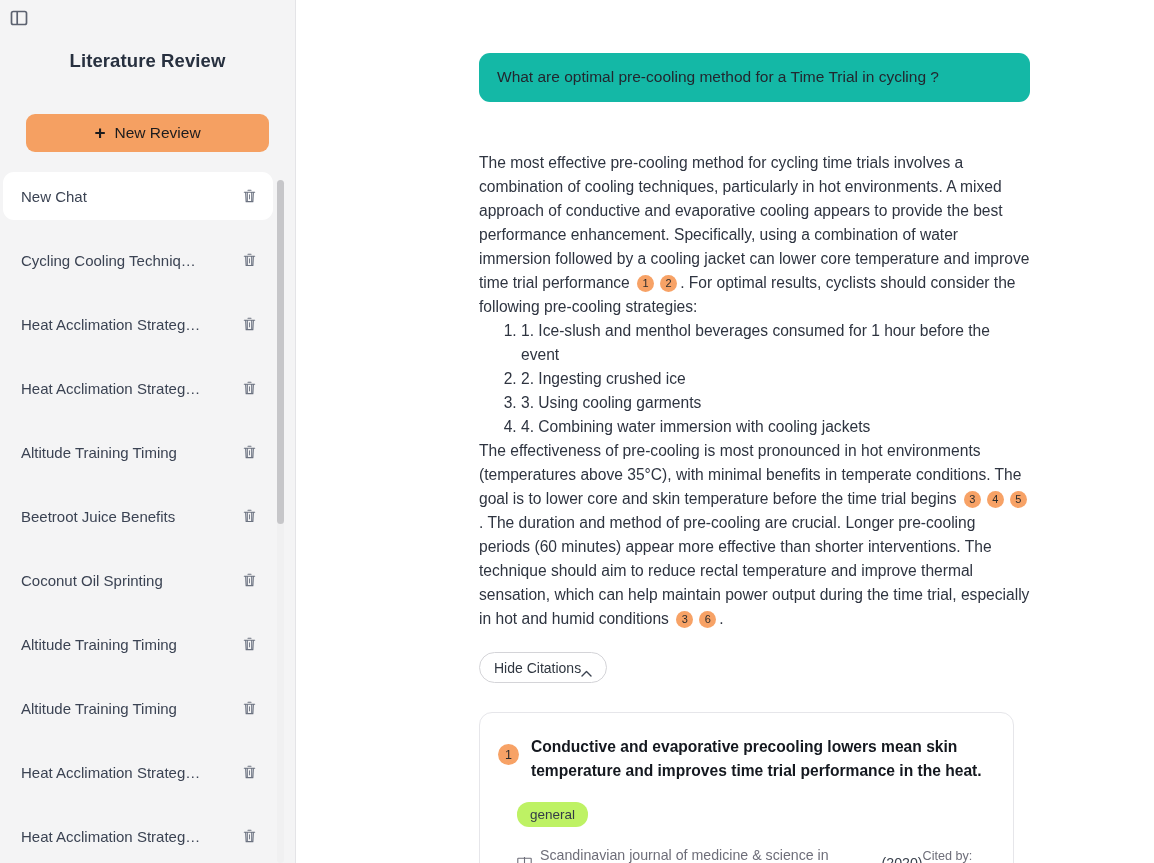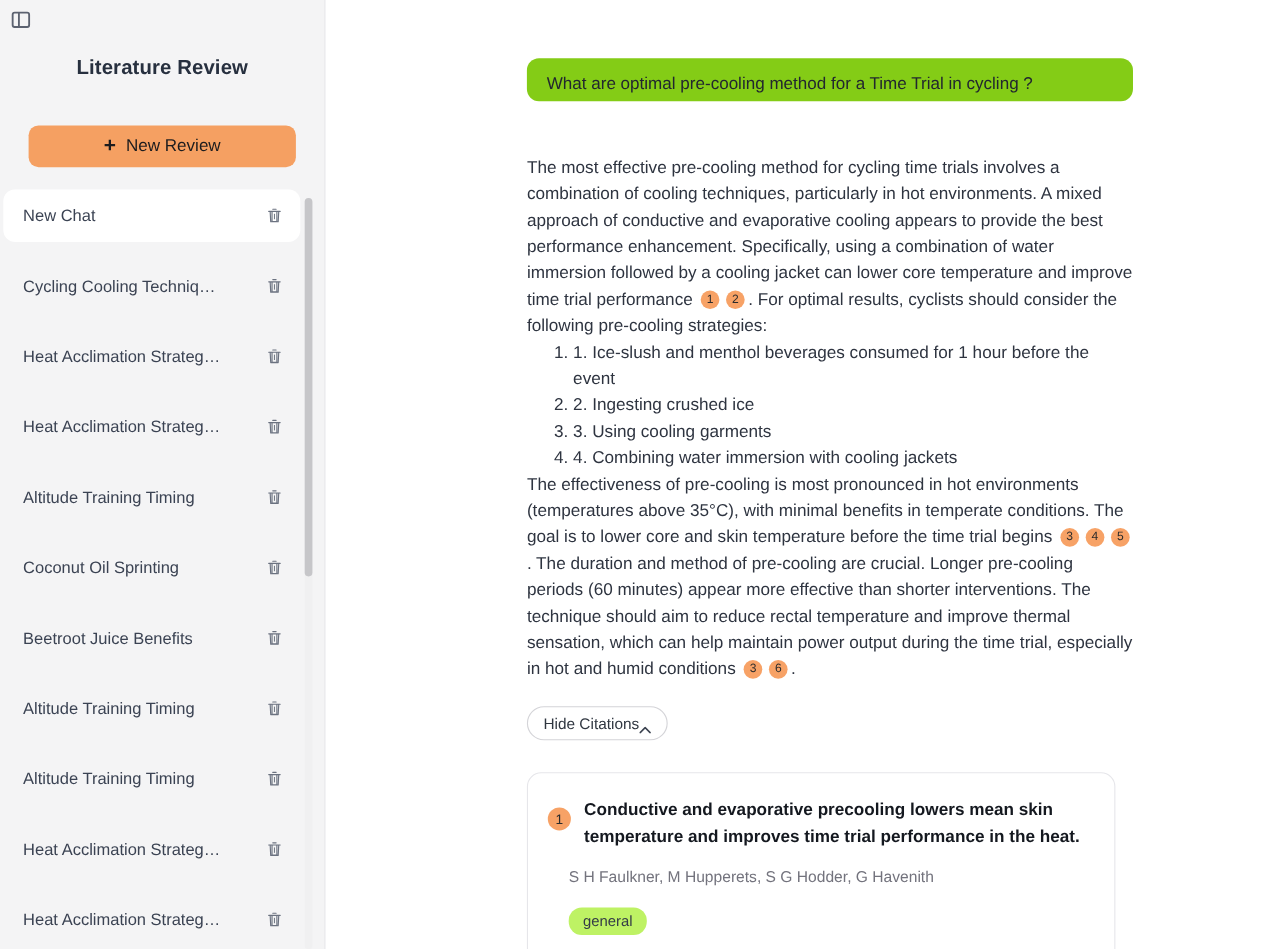--- a/index.html
+++ b/index.html
@@ -120,23 +120,23 @@
     flex: 1 1 auto;
     height: 863px;
     position: relative;
     overflow: hidden;
     background: #ffffff;
     padding-left: 183px;
     padding-right: 14px;
   }
   .user-bubble {
     margin-top: 53px;
-    background: #84cc16;
+    background: #14b8a6;
     border-radius: 11px;
-    padding: 14px 18px 5px 18px;
+    padding: 14px 18px 15px 18px;
     font-size: 15.5px;
     color: #22272f;
     line-height: 1.3;
   }
   .answer {
     margin-top: 49px;
     font-size: 15.6px;
     line-height: 24px;
     color: #2e3440;
   }
@@ -292,28 +292,28 @@
             </svg></span>
         </div>
         <div class="chat-item">
           <span class="chat-label">Altitude Training Timing</span>
           <span class="trash-icon"><svg viewBox="0 0 15 16" width="15" height="16" xmlns="http://www.w3.org/2000/svg">
               <path d="M2.3 4.2h10.4M6 2.2h3M5.3 4.2v9.2h4.4V4.2M3.6 4.2l.5 9.4h6.8l.5-9.4" fill="none" stroke="#6b7280" stroke-width="1.05" stroke-linecap="round" stroke-linejoin="round"></path>
               <line x1="7.5" y1="6.4" x2="7.5" y2="11.3" stroke="#6b7280" stroke-width="0.9"></line>
             </svg></span>
         </div>
         <div class="chat-item">
+          <span class="chat-label">Beetroot Juice Benefits</span>
+          <span class="trash-icon"><svg viewBox="0 0 15 16" width="15" height="16" xmlns="http://www.w3.org/2000/svg">
+              <path d="M2.3 4.2h10.4M6 2.2h3M5.3 4.2v9.2h4.4V4.2M3.6 4.2l.5 9.4h6.8l.5-9.4" fill="none" stroke="#6b7280" stroke-width="1.05" stroke-linecap="round" stroke-linejoin="round"></path>
+              <line x1="7.5" y1="6.4" x2="7.5" y2="11.3" stroke="#6b7280" stroke-width="0.9"></line>
+            </svg></span>
+        </div>
+        <div class="chat-item">
           <span class="chat-label">Coconut Oil Sprinting</span>
-          <span class="trash-icon"><svg viewBox="0 0 15 16" width="15" height="16" xmlns="http://www.w3.org/2000/svg">
-              <path d="M2.3 4.2h10.4M6 2.2h3M5.3 4.2v9.2h4.4V4.2M3.6 4.2l.5 9.4h6.8l.5-9.4" fill="none" stroke="#6b7280" stroke-width="1.05" stroke-linecap="round" stroke-linejoin="round"></path>
-              <line x1="7.5" y1="6.4" x2="7.5" y2="11.3" stroke="#6b7280" stroke-width="0.9"></line>
-            </svg></span>
-        </div>
-        <div class="chat-item">
-          <span class="chat-label">Beetroot Juice Benefits</span>
           <span class="trash-icon"><svg viewBox="0 0 15 16" width="15" height="16" xmlns="http://www.w3.org/2000/svg">
               <path d="M2.3 4.2h10.4M6 2.2h3M5.3 4.2v9.2h4.4V4.2M3.6 4.2l.5 9.4h6.8l.5-9.4" fill="none" stroke="#6b7280" stroke-width="1.05" stroke-linecap="round" stroke-linejoin="round"></path>
               <line x1="7.5" y1="6.4" x2="7.5" y2="11.3" stroke="#6b7280" stroke-width="0.9"></line>
             </svg></span>
         </div>
         <div class="chat-item">
           <span class="chat-label">Altitude Training Timing</span>
           <span class="trash-icon"><svg viewBox="0 0 15 16" width="15" height="16" xmlns="http://www.w3.org/2000/svg">
               <path d="M2.3 4.2h10.4M6 2.2h3M5.3 4.2v9.2h4.4V4.2M3.6 4.2l.5 9.4h6.8l.5-9.4" fill="none" stroke="#6b7280" stroke-width="1.05" stroke-linecap="round" stroke-linejoin="round"></path>
               <line x1="7.5" y1="6.4" x2="7.5" y2="11.3" stroke="#6b7280" stroke-width="0.9"></line>
@@ -381,21 +381,20 @@
         </span>
       </button>
     </div>
 
     <div id="citations">
         <div class="cit-card">
           <div class="cit-head">
             <div class="cit-badge">1</div>
             <div class="cit-title">Conductive and evaporative precooling lowers mean skin temperature and improves time trial performance in the heat.</div>
           </div>
-          <div class="cit-authors">S H Faulkner, M Hupperets, S G Hodder, G Havenith</div>
           <div><span class="tag">general</span></div>
           <div class="cit-footer">
             <div class="cit-src">
               <span class="book-icon"><svg viewBox="0 0 15 14" width="15" height="14" xmlns="http://www.w3.org/2000/svg">
                   <rect x="0.8" y="2.2" width="13.4" height="9.6" rx="0.6" fill="none" stroke="#6e6e79" stroke-width="1.1"></rect>
                   <line x1="7.5" y1="2.2" x2="7.5" y2="11.8" stroke="#6e6e79" stroke-width="1.1"></line>
                   <line x1="7.5" y1="1.0" x2="7.5" y2="3.0" stroke="#6e6e79" stroke-width="1.1"></line>
                 </svg></span>
               <span class="cit-journal">Scandinavian journal of medicine &amp; science in sports</span>
               <span class="cit-year">(2020)</span>

